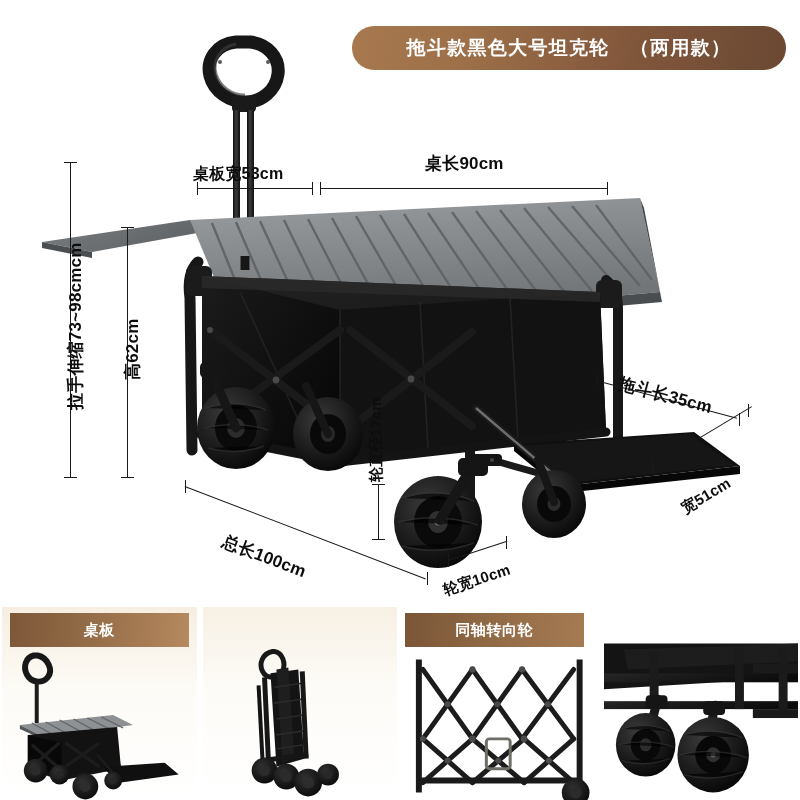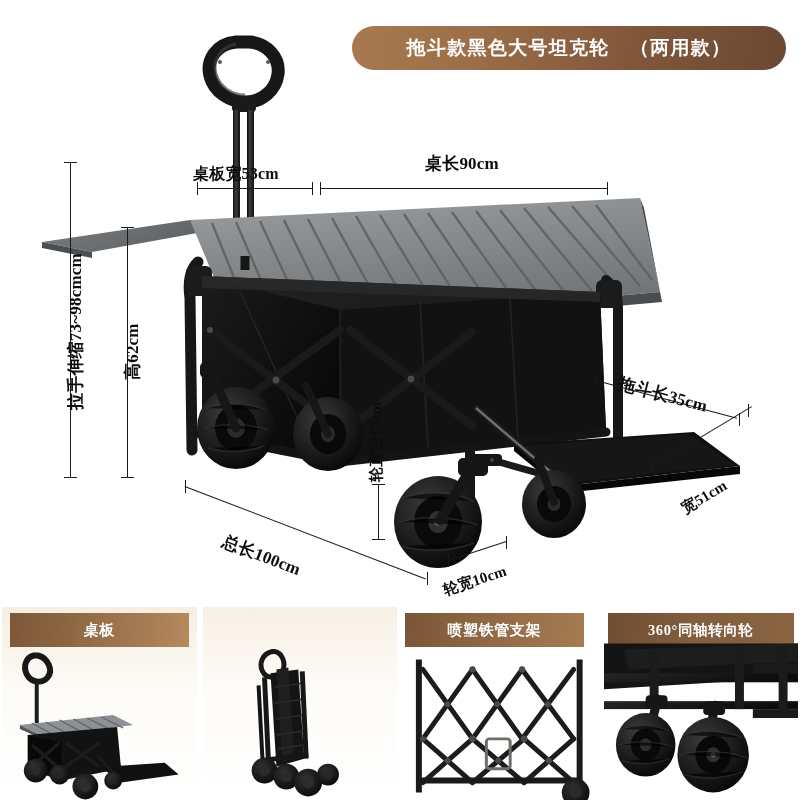--- a/index.html
+++ b/index.html
@@ -5,21 +5,21 @@
   * { margin:0; padding:0; box-sizing:border-box; }
   html,body { width:800px; height:800px; }
   body {
     font-family:"Liberation Sans","DejaVu Sans",sans-serif;
     background:#ffffff;
     position:relative;
     overflow:hidden;
   }
 
   
-  #stage { position:absolute; left:0; top:0; width:800px; height:716px; background:#fff;font-family:Liberation Serif, serif; }
+  #stage { position:absolute; left:0; top:0; width:800px; height:716px; background:#fff; }
 
   
   .title-pill{
     position:absolute; left:352px; top:26px; width:434px; height:44px;
     border-radius:24px;
     background:linear-gradient(100deg,#a8794f 0%,#9c6f48 28%,#83583c 62%,#6a4833 100%);
     display:flex; align-items:center; justify-content:center;
   }
   .title-pill span{
     color:#fff; font-size:19px; font-weight:bold; letter-spacing:1.3px;
@@ -411,21 +411,21 @@
           <circle cx="84" cy="134" r="5.5" fill="#2b2b2b"></circle>
         <circle cx="106" cy="140" r="14" fill="url(#t2)"></circle>
           <circle cx="106" cy="140" r="6" fill="#2d2d2d"></circle>
         <circle cx="126" cy="132" r="11" fill="url(#t2)"></circle>
           <circle cx="126" cy="132" r="4.5" fill="#282828"></circle>
       </svg>
     </div>
 
     <div class="panel p3">
       <div class="panel-tab">
-        <span>喷塑铁管支架</span>
+        <span>同轴转向轮</span>
       </div>
       <svg class="panel-art" viewBox="0 0 196 157">
         <defs>
           <radialGradient id="t3" cx="0.4" cy="0.35" r="0.75">
             <stop offset="0" stop-color="#323232"></stop>
               <stop offset="1" stop-color="#070707"></stop>
           </radialGradient>
         </defs>
 
         <line x1="16" y1="16" x2="16" y2="150" stroke="#1a1a1a" stroke-width="6"></line>
@@ -463,23 +463,20 @@
         <rect x="84" y="96" width="24" height="30" rx="3" fill="none" stroke="#6d6e66" stroke-width="3"></rect>
 
         <line x1="14" y1="138" x2="180" y2="138" stroke="#1a1a1a" stroke-width="6"></line>
 
         <circle cx="174" cy="150" r="14" fill="url(#t3)"></circle>
           <circle cx="174" cy="150" r="6" fill="#2b2b2b"></circle>
       </svg>
     </div>
 
     <div class="panel p4">
-      <div class="panel-tab">
-        <span>360°同轴转向轮</span>
-      </div>
       <svg class="panel-art" viewBox="0 0 196 157">
         <defs>
           <radialGradient id="t4" cx="0.36" cy="0.3" r="0.78">
             <stop offset="0" stop-color="#3a3a3a"></stop>
               <stop offset="0.55" stop-color="#1c1c1c"></stop>
             <stop offset="1" stop-color="#050505"></stop>
           </radialGradient>
           <linearGradient id="fr4" x1="0" y1="0" x2="1" y2="0.3">
             <stop offset="0" stop-color="#262626"></stop>
               <stop offset="1" stop-color="#0c0c0c"></stop>

